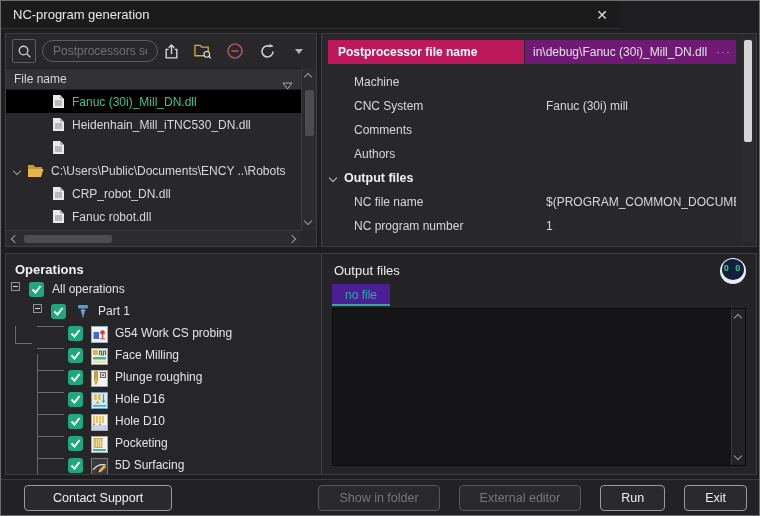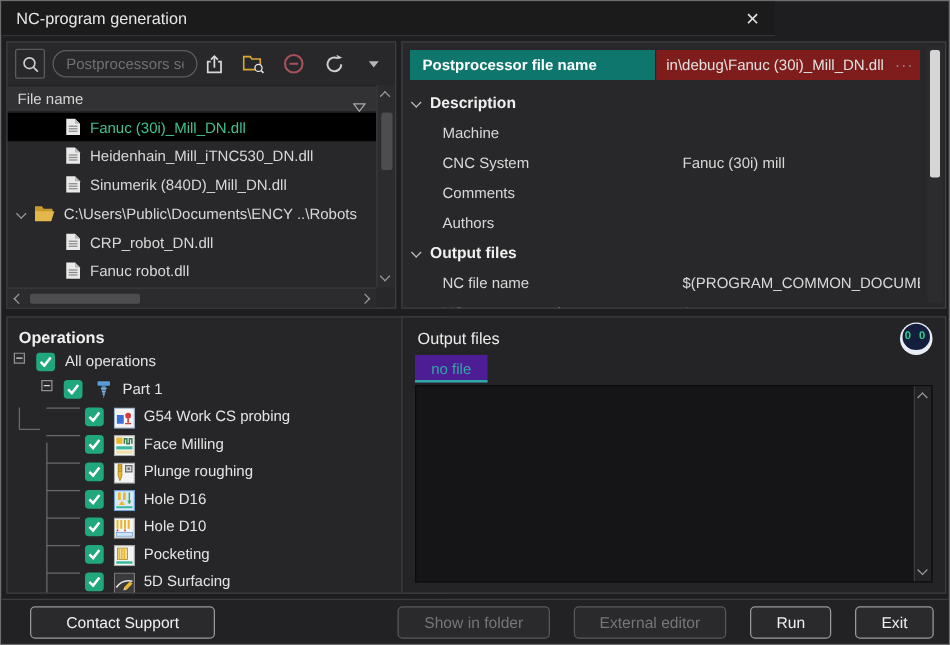--- a/index.html
+++ b/index.html
@@ -45,22 +45,22 @@
   .vscroll .chev.up{top:6px;}
   .vscroll .chev.down{bottom:6px;}
   .vthumb{position:absolute;left:3px;width:9px;background:#4d4d50;border-radius:2px;}
   .hscroll{position:absolute;left:0;bottom:0;width:295px;height:16px;background:#2c2c2e;border-top:1px solid #3a3a3c;}
   .hscroll .chev.left{position:absolute;left:6px;top:5px;}
   .hscroll .chev.right{position:absolute;right:6px;top:5px;}
   .hthumb{position:absolute;left:18px;top:4px;width:88px;height:8px;background:#4d4d50;border-radius:2px;}
   .pp-vs{right:0;top:34px;width:15px;height:162px;}
   
   .prop-row0{position:absolute;left:6px;top:6px;right:20px;height:24px;display:flex;}
-  .plabel{width:196px;background:#0f766e;color:#fff;font-weight:bold;font-size:12px;line-height:24px;padding-left:10px;flex:none;}
-  .pfield{flex:1;background:#7f1d1d;color:#e2e2e2;font-size:12px;line-height:24px;padding:0 5px 0 8px;display:flex;margin-left:1px;overflow:hidden;}
+  .plabel{width:196px;background:#be185d;color:#fff;font-weight:bold;font-size:12px;line-height:24px;padding-left:10px;flex:none;}
+  .pfield{flex:1;background:#701a75;color:#e2e2e2;font-size:12px;line-height:24px;padding:0 5px 0 8px;display:flex;margin-left:1px;overflow:hidden;}
   .pfield .pv{flex:1;overflow:hidden;white-space:nowrap;}
   .pfield .more{color:#9a9a9a;cursor:pointer;flex:none;letter-spacing:1px;}
   .prop-body{position:absolute;left:6px;top:36px;right:20px;bottom:0;overflow:hidden;}
   .sec-h{height:24px;display:flex;align-items:center;font-size:12.5px;font-weight:bold;color:#f0f0f0;}
   .sec-h .chev{margin:0 8px 0 2px;border-color:#c0c0c0;}
   .prop-row{height:24px;display:flex;align-items:center;font-size:12px;color:#d8d8d8;}
   .pr-label{width:210px;padding-left:26px;flex:none;white-space:nowrap;}
   .pr-value{flex:1;padding-left:8px;white-space:nowrap;overflow:hidden;}
   .prop-vs{right:2px;top:4px;width:12px;height:204px;border-left:none;}
   .prop-vs .wthumb{position:absolute;left:2px;top:2px;width:8px;height:102px;background:#d6d6d6;border-radius:2px;}
@@ -181,21 +181,20 @@
         <div class="pp-row f-file">
           <span class="ic">
             <svg width="13" height="15" viewBox="0 0 13 15">
               <path d="M1 1h7l4 4v9H1z" fill="#e9e9e9"></path>
               <path d="M8 1l4 4H8z" fill="#b9b9b9"></path>
               <rect x="3" y="6.5" width="7" height="1" fill="#8a8a8a"></rect>
               <rect x="3" y="8.5" width="7" height="1" fill="#8a8a8a"></rect>
               <rect x="3" y="10.5" width="7" height="1" fill="#8a8a8a"></rect>
             </svg>
           </span>
-          <span>Sinumerik (840D)_Mill_DN.dll</span>
         </div>
         <div class="pp-row f-folder">
           <span class="chev down fold-chev"></span>
           <span class="ic">
             <svg width="17" height="14" viewBox="0 0 17 14">
               <path d="M1 1h5.5l1.5 2H15v3H1z" fill="#c79a2e"></path>
               <path d="M1 5h15.5L14 13H1z" fill="#e3b74a"></path>
             </svg>
           </span>
           <span>C:\Users\Public\Documents\ENCY ..\Robots</span>
@@ -240,24 +239,20 @@
 
   <div class="panel tr">
     <div class="prop-row0">
       <div class="plabel">Postprocessor file name</div>
       <div class="pfield">
         <span class="pv">in\debug\Fanuc (30i)_Mill_DN.dll</span>
         <span class="more">···</span>
       </div>
     </div>
     <div class="prop-body" id="propBody">
-        <div class="sec-h">
-          <span class="chev down"></span>
-          <span>Description</span>
-        </div>
         <div class="prop-row">
           <span class="pr-label">Machine</span>
           <span class="pr-value"></span>
         </div>
         <div class="prop-row">
           <span class="pr-label">CNC System</span>
           <span class="pr-value">Fanuc (30i) mill</span>
         </div>
         <div class="prop-row">
           <span class="pr-label">Comments</span>

